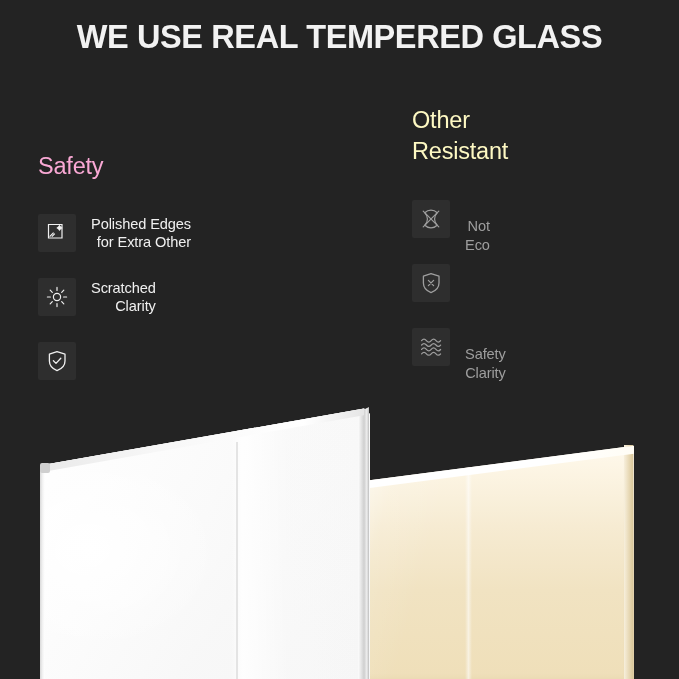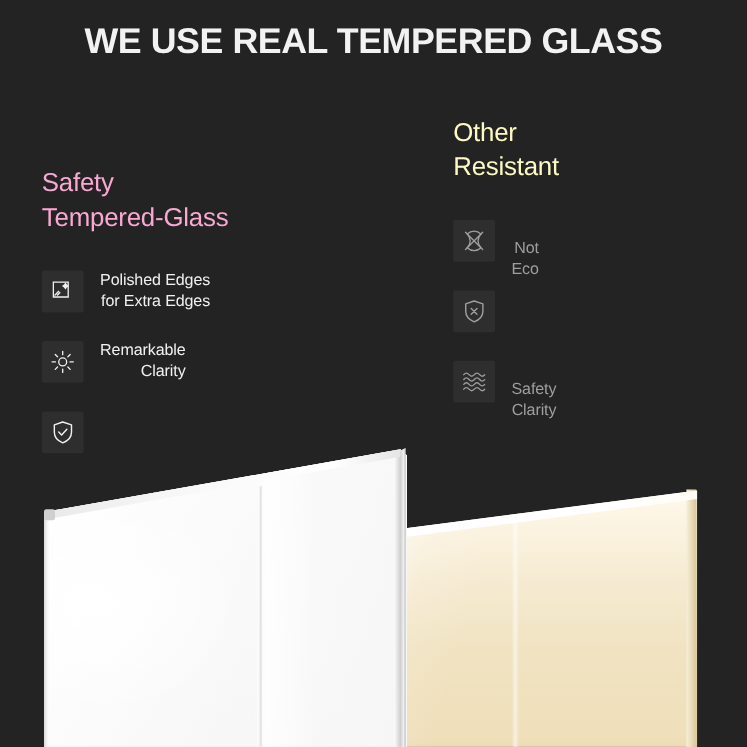--- a/index.html
+++ b/index.html
@@ -149,48 +149,47 @@
 </head>
 <body>
 
 <div class="stage">
 
   <div class="title">WE USE REAL TEMPERED GLASS</div>
 
   <div class="col col-left">
     <div class="col-head">
       <span>Safety</span>
-      <span>Tempered-Glass</span>
     </div>
 
     <div class="feat">
       <div class="feat-icon">
         <svg width="24" height="24" viewBox="0 0 24 24" fill="none" stroke="#f0f0f0" stroke-width="1.2">
           <path d="M3.5 3.5 H17 V17 H3.5 Z"></path>
           <path d="M4.6 15.6 L8.6 11.6 M6.8 15.6 L9.8 12.6"></path>
           <path d="M19 12.2 l1.5 2 l2 1.5 l-2 1.5 l-1.5 2 l-1.5 -2 l-2 -1.5 l2 -1.5 Z" fill="#f0f0f0" stroke="none" transform="translate(-2.6,-7.2) scale(0.9)"></path>
         </svg>
       </div>
       <div class="feat-label">
         <span>Polished Edges</span>
-        <span>for Extra Edges</span>
+        <span>for Extra Other</span>
       </div>
     </div>
 
     <div class="feat">
       <div class="feat-icon">
         <svg width="24" height="24" viewBox="0 0 24 24" fill="none" stroke="#f0f0f0" stroke-width="1.2" stroke-linecap="round">
           <circle cx="12" cy="12" r="3.6"></circle>
           <path d="M12 2.4 V5.4 M12 18.6 V21.6 M2.4 12 H5.4 M18.6 12 H21.6
                    M5.2 5.2 L7.3 7.3 M16.7 16.7 L18.8 18.8
                    M18.8 5.2 L16.7 7.3 M7.3 16.7 L5.2 18.8"></path>
         </svg>
       </div>
       <div class="feat-label">
-        <span>Remarkable</span>
+        <span>Scratched</span>
         <span>Clarity</span>
       </div>
     </div>
 
     <div class="feat">
       <div class="feat-icon">
         <svg width="24" height="24" viewBox="0 0 24 24" fill="none" stroke="#f0f0f0" stroke-width="1.3" stroke-linecap="round" stroke-linejoin="round">
           <path d="M12 2.6 L20 5.2 V12 c0 5.2 -3.6 8 -8 9.6 C8 20 4.4 17.2 4.4 12 V5.2 Z"></path>
           <path d="M8.4 11.8 L11 14.4 L15.8 9.2"></path>
         </svg>

